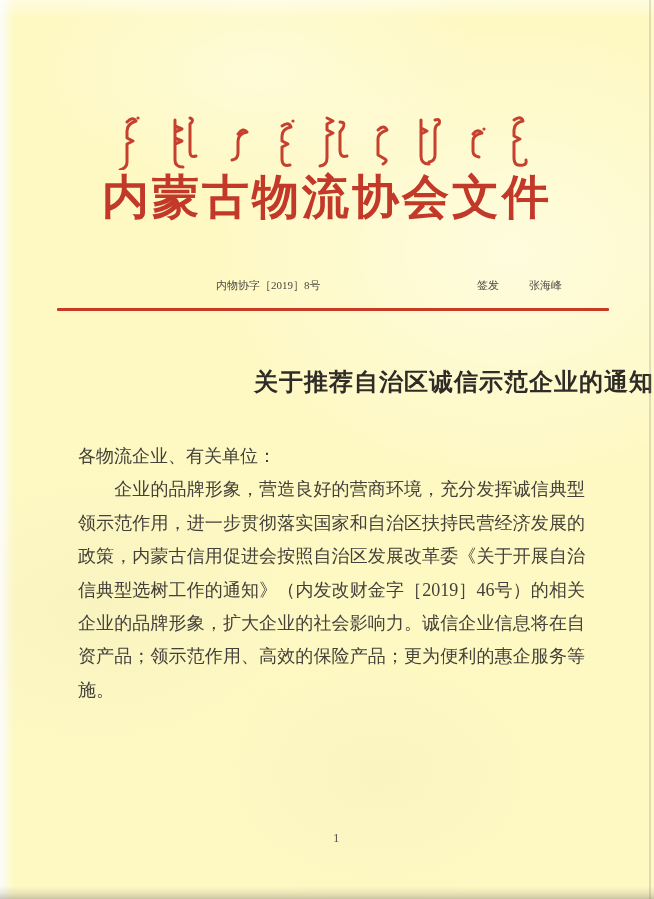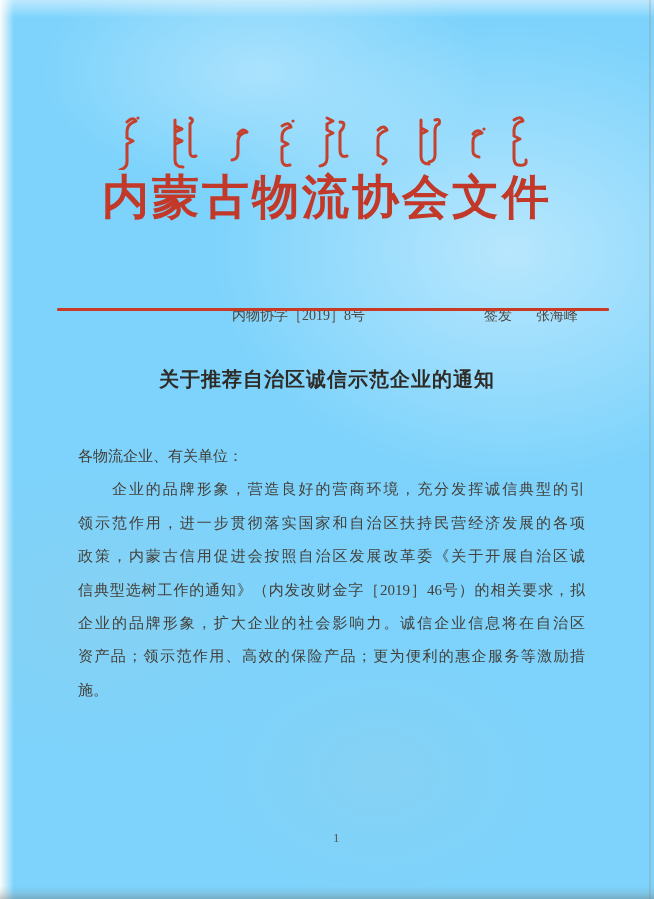--- a/index.html
+++ b/index.html
@@ -1,18 +1,18 @@
 <!DOCTYPE html>
 <html><head>
 <meta charset="utf-8">
 <style>
   html,body{margin:0;padding:0;background:#e9e6e0;}
   .page{
     position:relative;width:654px;height:899px;margin:0 auto;
-    background:#7dd3fc;overflow:hidden;
+    background:#fef9c3;overflow:hidden;
     font-family:"Liberation Serif","DejaVu Serif",serif;
   }
   .page::before{
     content:"";position:absolute;inset:0;pointer-events:none;
     background:
       radial-gradient(ellipse 320px 220px at 15% 68%, rgba(208,192,168,0.10), transparent 70%),
       radial-gradient(ellipse 420px 320px at 78% 28%, rgba(255,255,255,0.45), transparent 72%),
       radial-gradient(ellipse 260px 190px at 58% 86%, rgba(212,198,172,0.10), transparent 70%),
       radial-gradient(ellipse 300px 160px at 40% 8%, rgba(255,255,255,0.35), transparent 75%);
   }
@@ -28,37 +28,37 @@
   .mongolian-banner{
     position:absolute;top:112px;left:50%;transform:translateX(-50%);
     width:440px;height:58px;
   }
   .org-title{
     position:absolute;top:168px;left:0;width:100%;
     text-align:center;font-size:47px;line-height:58px;font-weight:bold;
     color:#c2392a;letter-spacing:3px;white-space:nowrap;
   }
   .docnum-row{
-    position:absolute;top:278px;left:232px;width:346px;
+    position:absolute;top:278px;left:216px;width:346px;
     display:flex;justify-content:space-between;align-items:baseline;
-    font-size:14px;color:#4c4741;white-space:nowrap;
+    font-size:11px;color:#4c4741;white-space:nowrap;
   }
-  .issuer{display:flex;gap:24px;margin-top:29px;}
+  .issuer{display:flex;gap:30px;}
   .red-rule{
     position:absolute;top:308px;left:57px;width:552px;height:3px;
     background:#c93a24;border-radius:1px;
   }
   .notice-title{
     position:absolute;top:366px;left:0;width:100%;
-    text-align:center;font-size:20px;font-weight:bold;
+    text-align:right;font-size:24px;font-weight:bold;
     color:#2f2c28;letter-spacing:1px;white-space:nowrap;
   }
   .body-block{
     position:absolute;top:440px;left:78px;width:507px;
-    font-size:15px;color:#44403a;
+    font-size:18px;color:#44403a;
   }
   .body-line{
     height:33.4px;line-height:33.4px;
     text-align:justify;text-align-last:justify;
     overflow:hidden;
   }
   .body-line.flush{text-align:left;text-align-last:left;}
   .page-number{
     position:absolute;top:830px;left:50%;margin-left:6px;
     font-size:13px;color:#5a564f;

